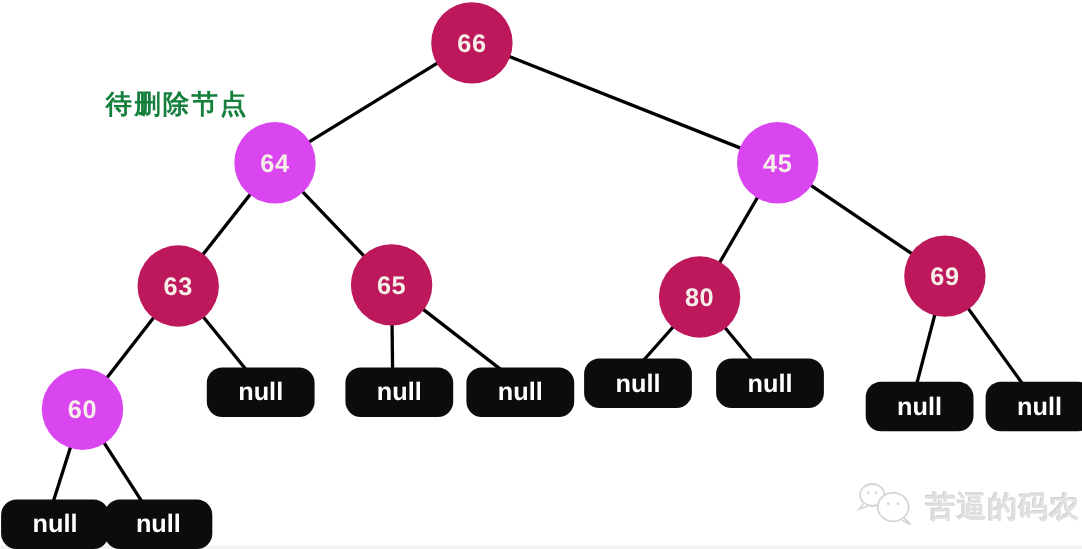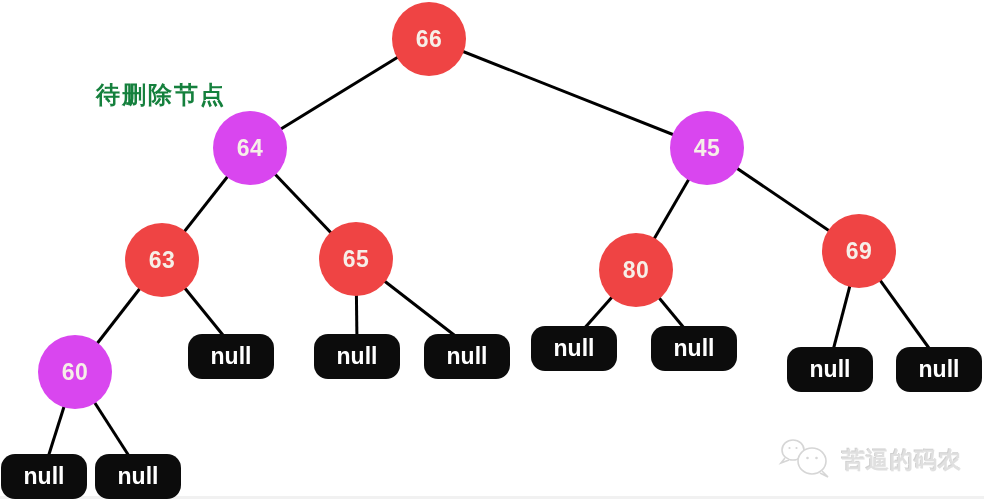--- a/index.html
+++ b/index.html
@@ -27,25 +27,25 @@
     border-radius: 50%;
     display: flex;
     align-items: center;
     justify-content: center;
     color: #f6efe8;
     font-size: 23px;
     font-weight: bold;
     letter-spacing: 0.5px;
     z-index: 2;
   }
-  .tnode.black { background: #ef4444; }
+  .tnode.black { background: #be185d; }
   .tnode.red   { background: #d946ef; }
   .nullpill {
     position: absolute;
-    width: 86px;
+    width: 98px;
     height: 45px;
     border-radius: 14px;
     background: #0c0c0c;
     display: flex;
     align-items: center;
     justify-content: center;
     color: #ffffff;
     font-size: 23px;
     font-weight: bold;
     z-index: 2;
@@ -64,21 +64,21 @@
     position: absolute;
     left: 778px;
     top: 436px;
     display: flex;
     align-items: center;
     gap: 8px;
     z-index: 3;
   }
   .watermark-text {
     color: #e0e0e0;
-    font-size: 23px;
+    font-size: 27px;
     font-weight: bold;
     letter-spacing: 1px;
     text-shadow: 1px 1px 0 #ffffff, -1px -1px 0 #d0d0d0;
   }
   .bottom-line {
     position: absolute;
     left: 0;
     bottom: 0;
     width: 100%;
     height: 3px;

